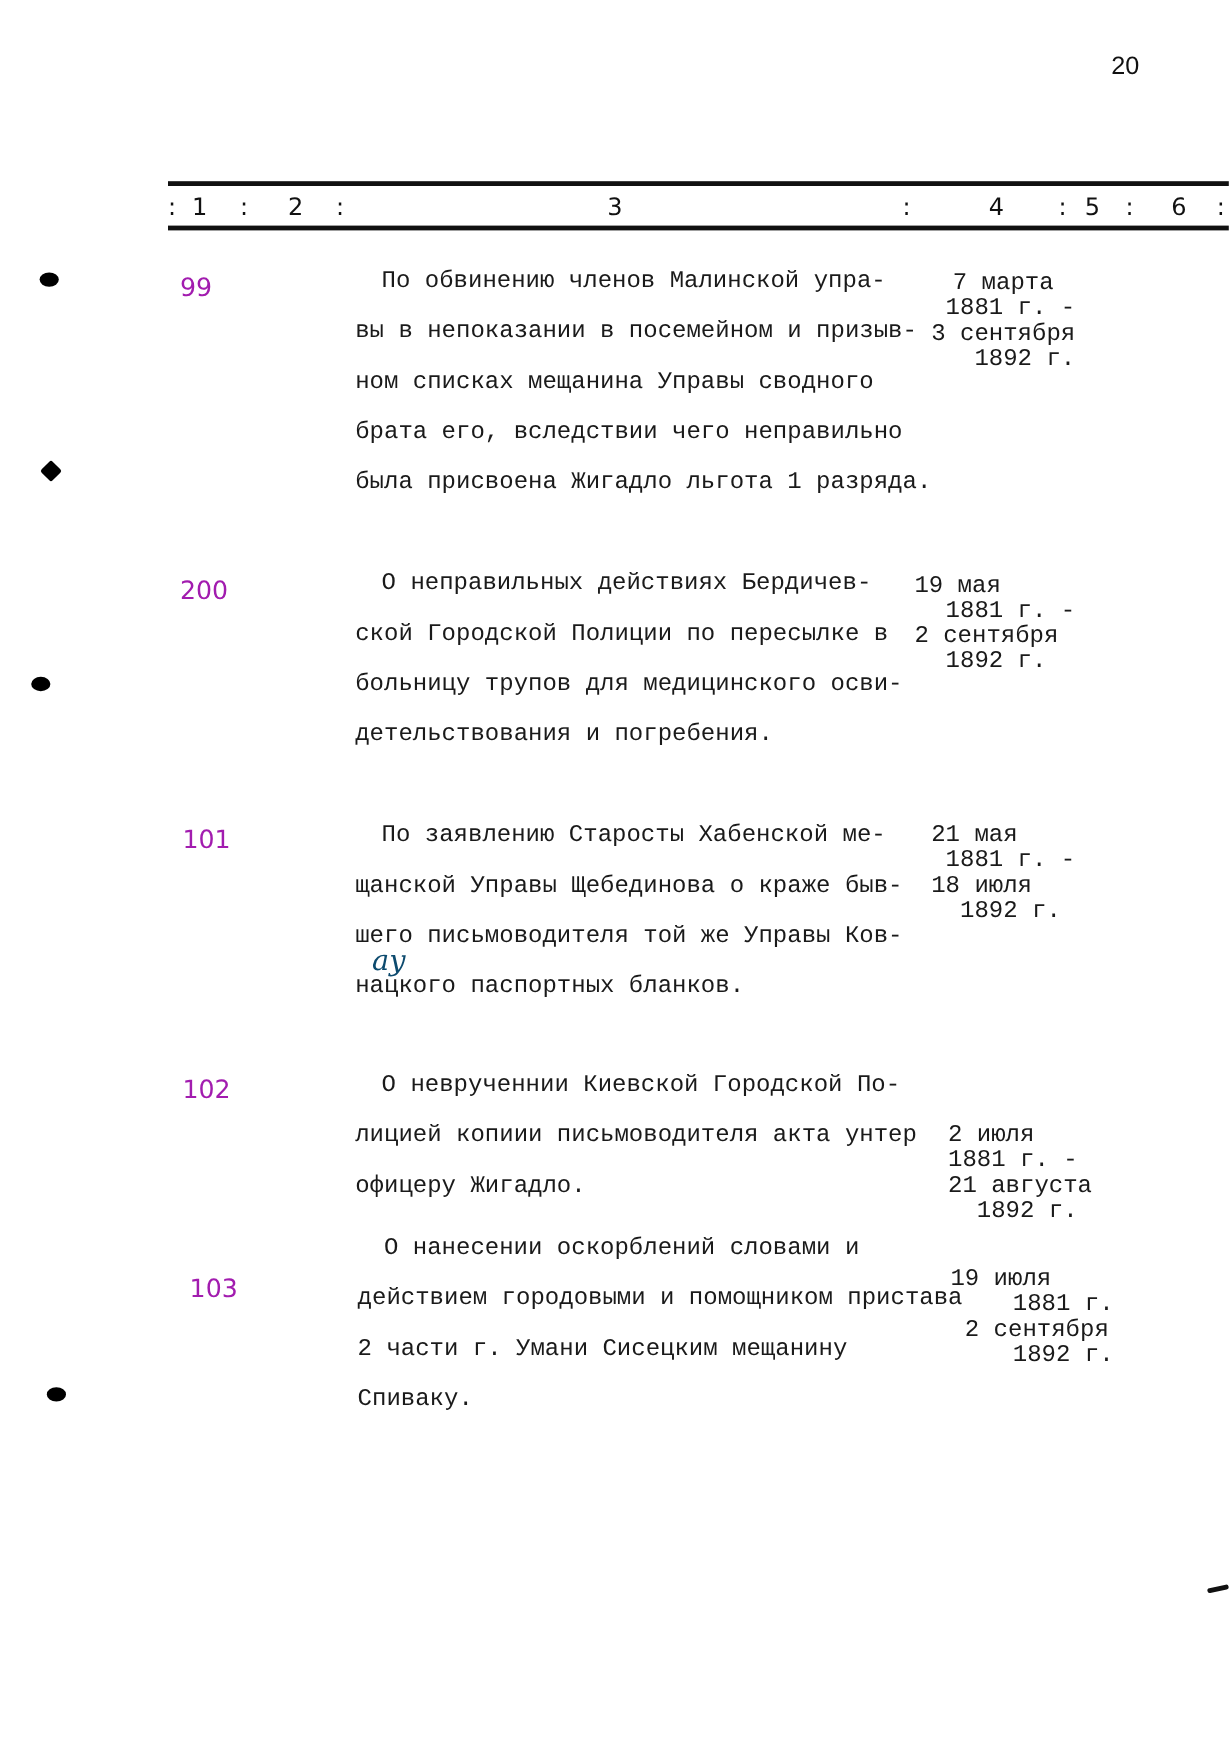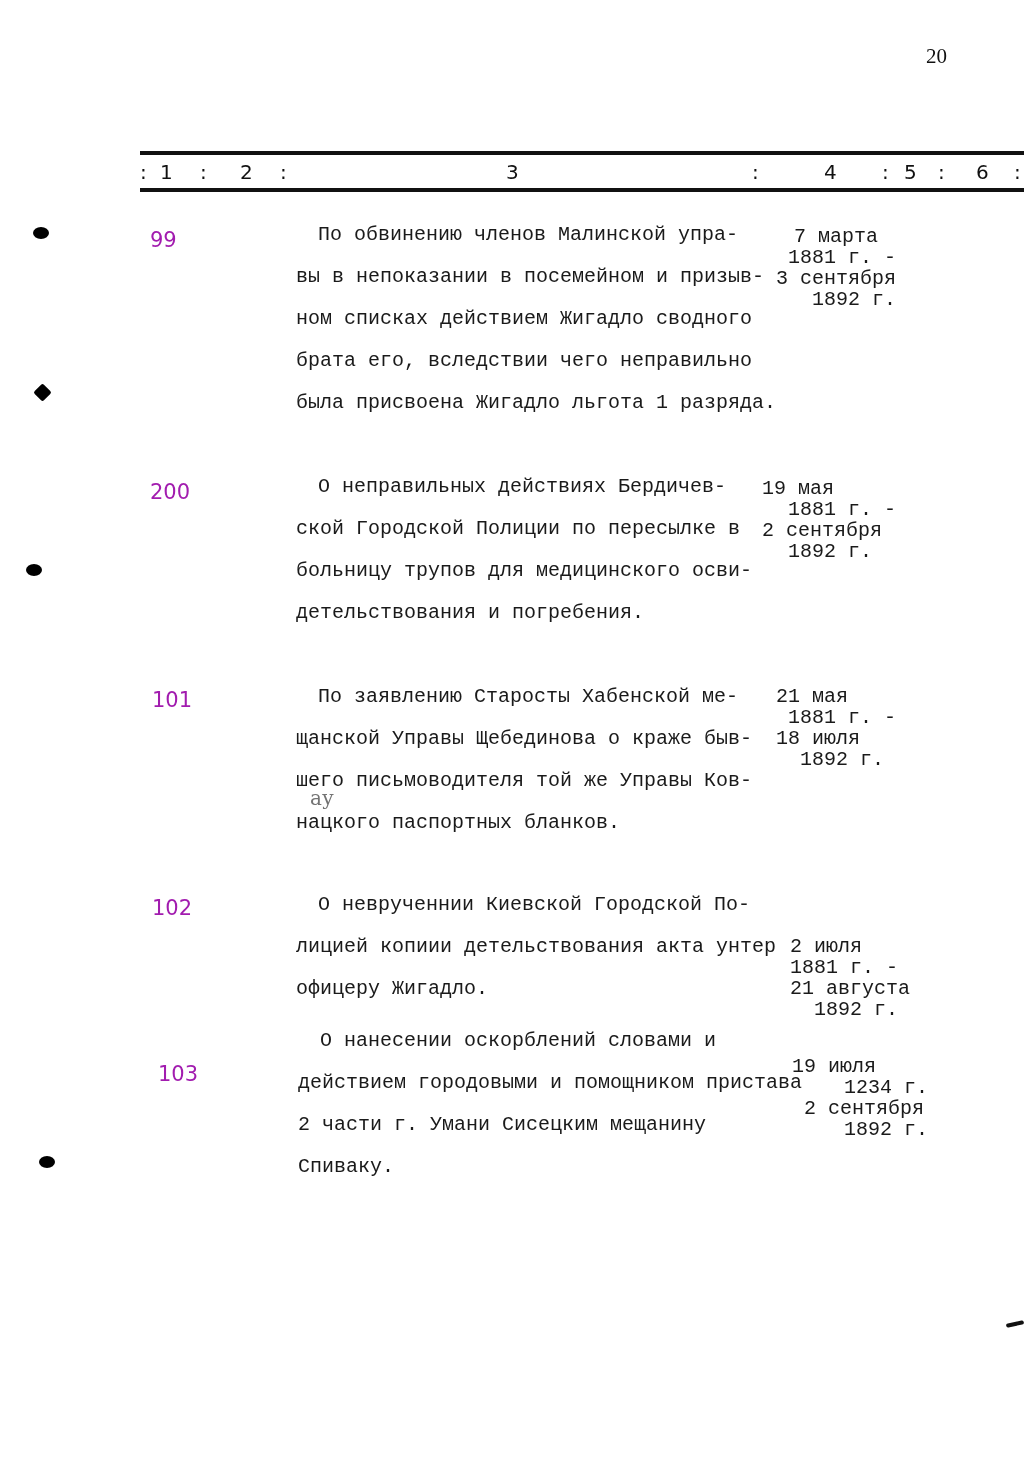--- a/index.html
+++ b/index.html
@@ -2,21 +2,21 @@
 <html><head>
   <meta charset="utf-8">
   <style>
     html, body { margin: 0; padding: 0; }
     body {
       width: 1024px; height: 1462px; background: #ffffff; position: relative; overflow: hidden;
       color: #1a1a1a;
     }
     .page-number {
       position: absolute; left: 926px; top: 44px;
-      font-family: Liberation Serif, serif; font-size: 21px; color: #111;
+      font-family: Liberation Sans, sans-serif; font-size: 21px; color: #111;
     }
     .rule { position: absolute; left: 140px; width: 884px; background: #111; }
     .rule.top { top: 151px; height: 4px; }
     .rule.bottom { top: 188px; height: 4px; }
     .header-row {
       position: absolute; top: 160px; left: 0; width: 1024px; height: 26px;
       font-family: "DejaVu Sans", sans-serif; font-size: 20px; color: #111;
     }
     .header-row span { position: absolute; top: 0; }
     .row-num {
@@ -24,21 +24,21 @@
     }
     .desc {
       position: absolute; font-family: "Liberation Mono", monospace; font-size: 20px;
       color: #1a1a1a; white-space: pre; line-height: 42px;
     }
     .dates {
       position: absolute; font-family: "Liberation Mono", monospace; font-size: 20px;
       color: #1a1a1a; white-space: pre; line-height: 21px;
     }
     .handwritten {
-      position: absolute; font-family: "DejaVu Serif", serif; font-size: 20px; color: #737373;
+      position: absolute; font-family: "DejaVu Serif", serif; font-style: italic; font-size: 24px; color: #0c4a6e;
     }
     .punch {
       position: absolute; width: 16px; height: 12px; background: #000; border-radius: 50%;
     }
     .punch.diamond { width: 13px; height: 13px; border-radius: 2px; transform: rotate(45deg); }
     .stroke-mark { position: absolute; left: 1006px; top: 1322px; width: 18px; height: 4px; background:#111; border-radius: 2px; transform: rotate(-12deg); }
   </style>
 </head>
 <body>
 
@@ -59,21 +59,21 @@
   <span style="left:938px">:</span>
   <span style="left:976px">6</span>
   <span style="left:1014px">:</span>
 </div>
 <div class="rule bottom"></div>
 
 <div>
   <div class="row-num" style="left:150px; top:228px;">99</div>
   <div class="desc" style="left:296px; top:214px;"><span style="padding-left:22px">По обвинению членов Малинской упра-</span>
 <span>вы в непоказании в посемейном и призыв-</span>
-<span>ном списках действием Жигадло сводного</span>
+<span>ном списках мещанина Управы сводного</span>
 <span>брата его, вследствии чего неправильно</span>
 <span>была присвоена Жигадло льгота 1 разряда.</span></div>
   <div class="dates" style="left:776px; top:226px;text-align:center;"><span>7 марта</span>
 <span style="padding-left:12px">1881 г. -</span>
 <span>3 сентября</span>
 <span style="padding-left:36px">1892 г.</span></div>
 </div>
 
 <div>
   <div class="row-num" style="left:150px; top:480px;">200</div>
@@ -96,36 +96,36 @@
   <div class="handwritten" style="left:310px; top:786px;">ау</div>
   <div class="dates" style="left:776px; top:686px;"><span>21 мая</span>
 <span style="padding-left:12px">1881 г. -</span>
 <span>18 июля</span>
 <span style="padding-left:24px">1892 г.</span></div>
 </div>
 
 <div>
   <div class="row-num" style="left:152px; top:896px;">102</div>
   <div class="desc" style="left:296px; top:884px;"><span style="padding-left:22px">О неврученнии Киевской Городской По-</span>
-<span>лицией копиии детельствования акта унтер</span>
+<span>лицией копиии письмоводителя акта унтер</span>
 <span>офицеру Жигадло.</span></div>
   <div class="dates" style="left:790px; top:892px;margin-top:44px;"><span>2 июля</span>
 <span style="padding-left:0">1881 г. -</span>
 <span>21 августа</span>
 <span style="padding-left:24px">1892 г.</span></div>
 </div>
 
 <div>
   <div class="row-num" style="left:158px; top:1062px;">103</div>
   <div class="desc" style="left:298px; top:1020px;"><span style="padding-left:22px">О нанесении оскорблений словами и</span>
 <span>действием городовыми и помощником пристава</span>
 <span>2 части г. Умани Сисецким мещанину</span>
 <span>Спиваку.</span></div>
   <div class="dates" style="left:792px; top:1056px;"><span>19 июля</span>
-<span style="padding-left:52px">1234 г.</span>
+<span style="padding-left:52px">1881 г.</span>
 <span style="padding-left:12px">2 сентября</span>
 <span style="padding-left:52px">1892 г.</span></div>
 </div>
 
 <div class="punch" style="left:33px; top:227px;"></div>
 <div class="punch diamond" style="left:36px; top:386px; top:386px;"></div>
 <div class="punch" style="left:26px; top:564px;"></div>
 <div class="punch" style="left:39px; top:1156px;"></div>
 <div class="stroke-mark"></div>
 

